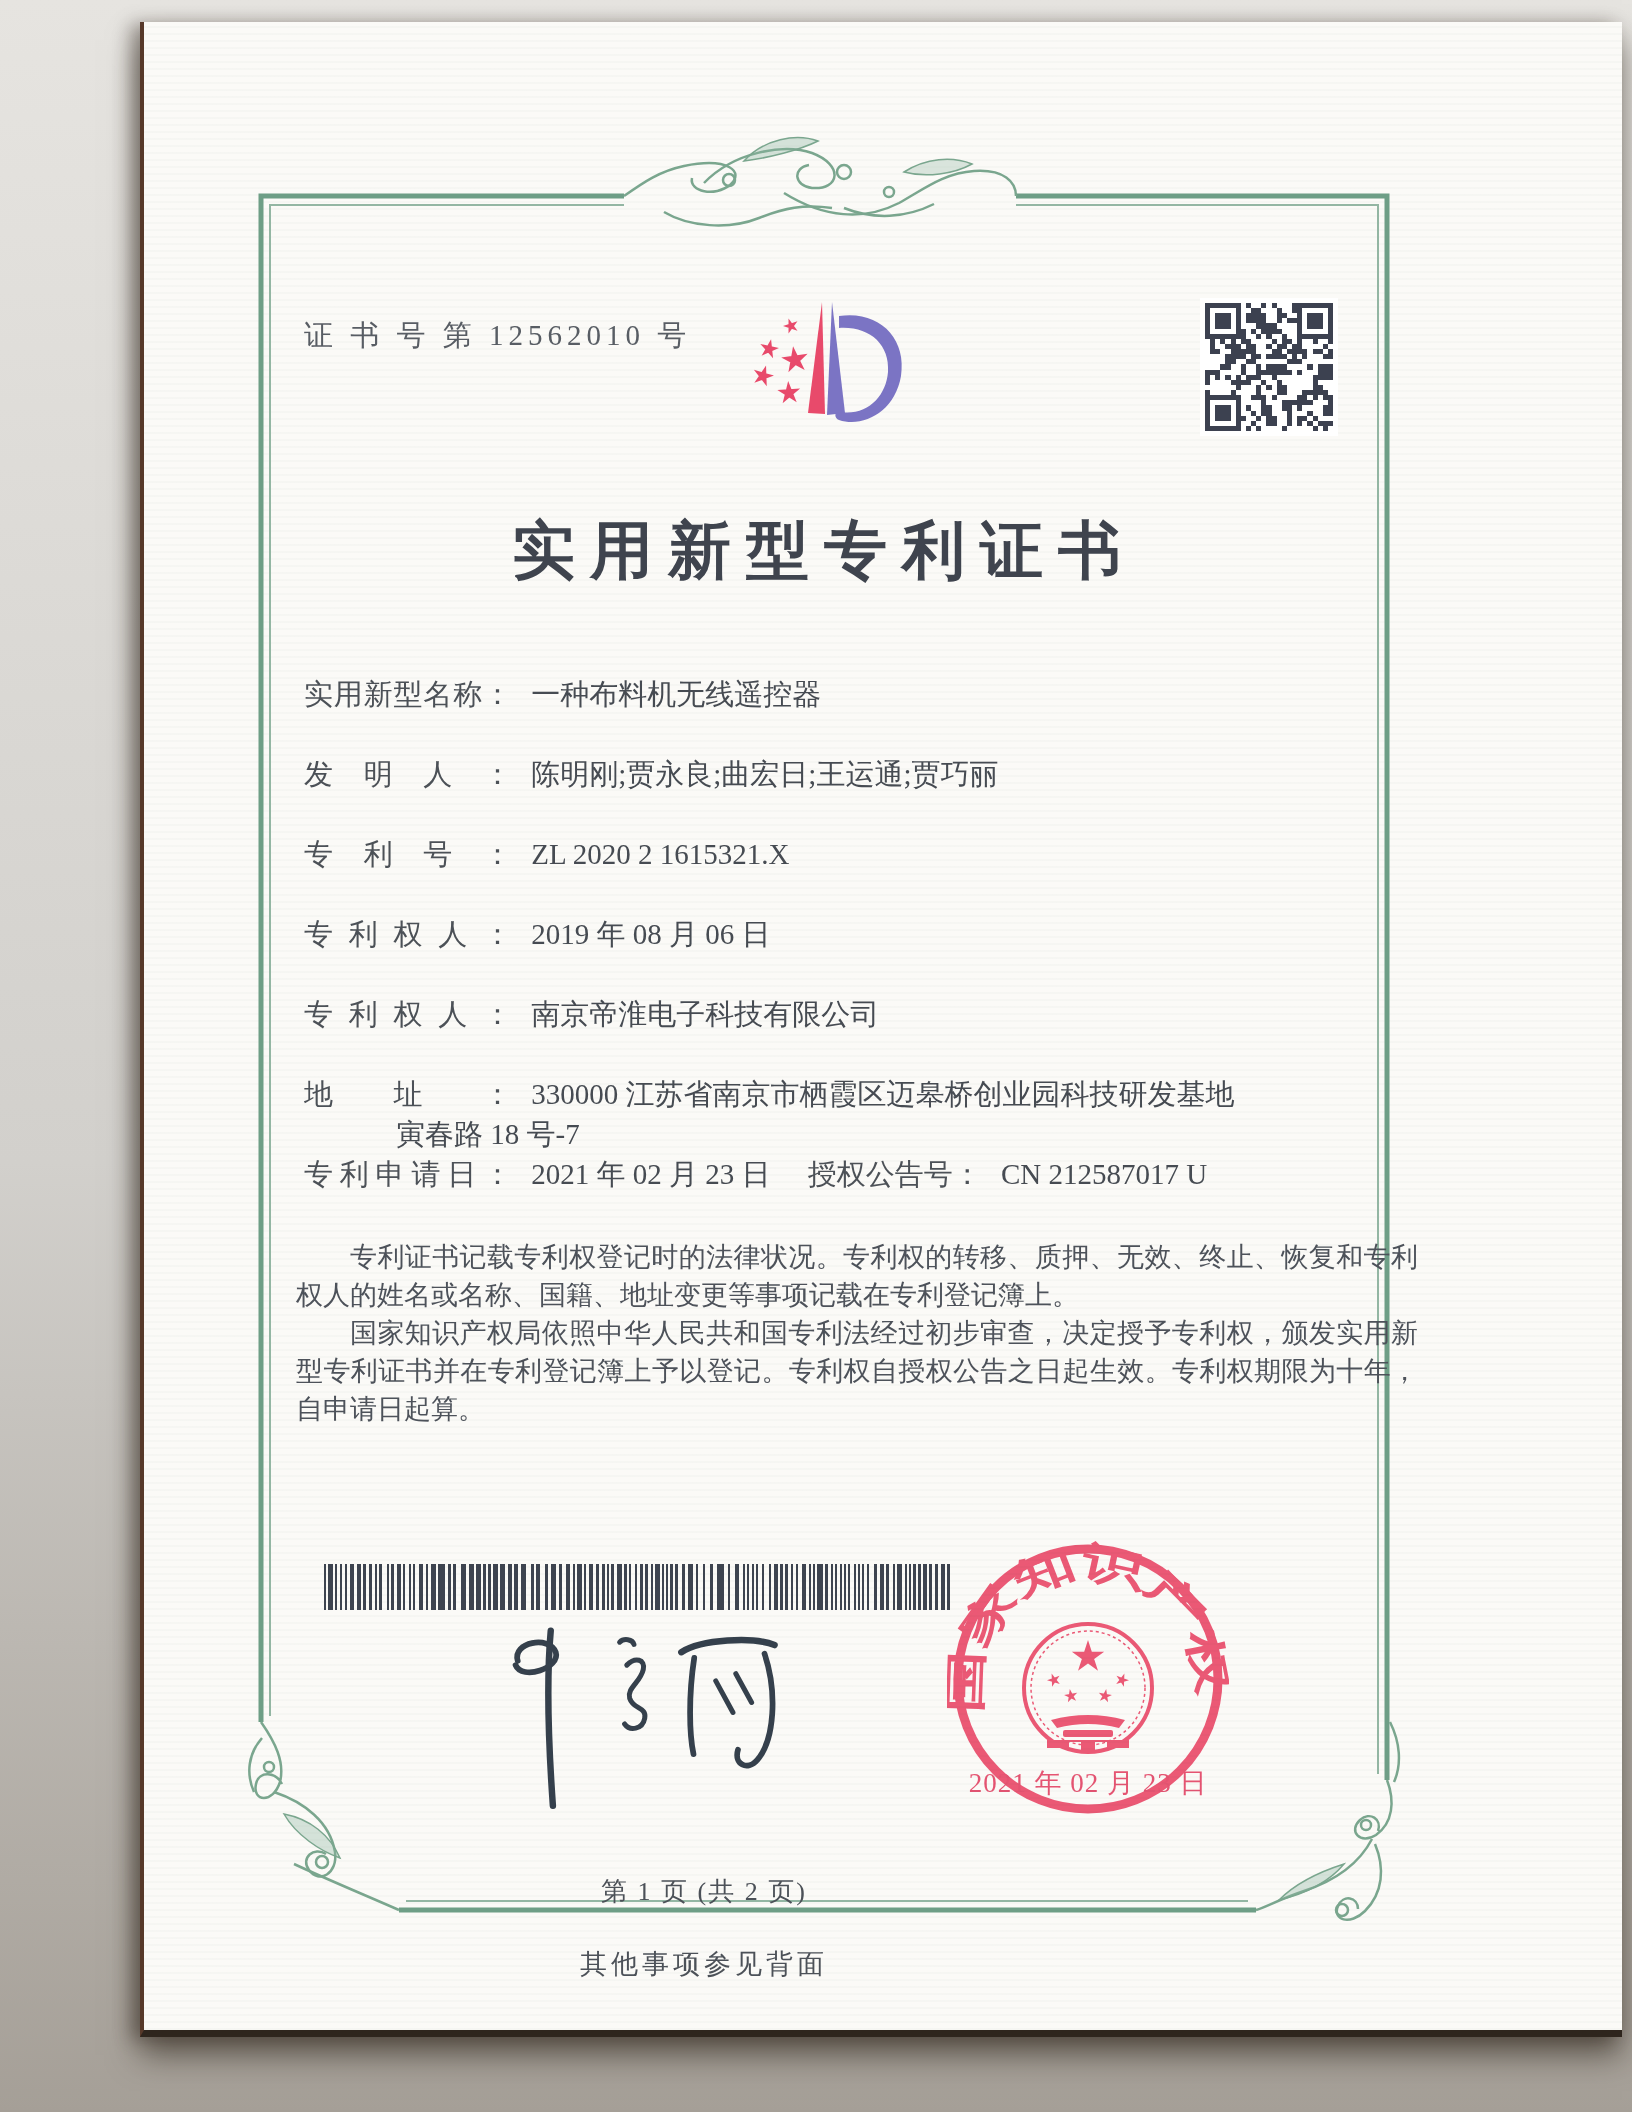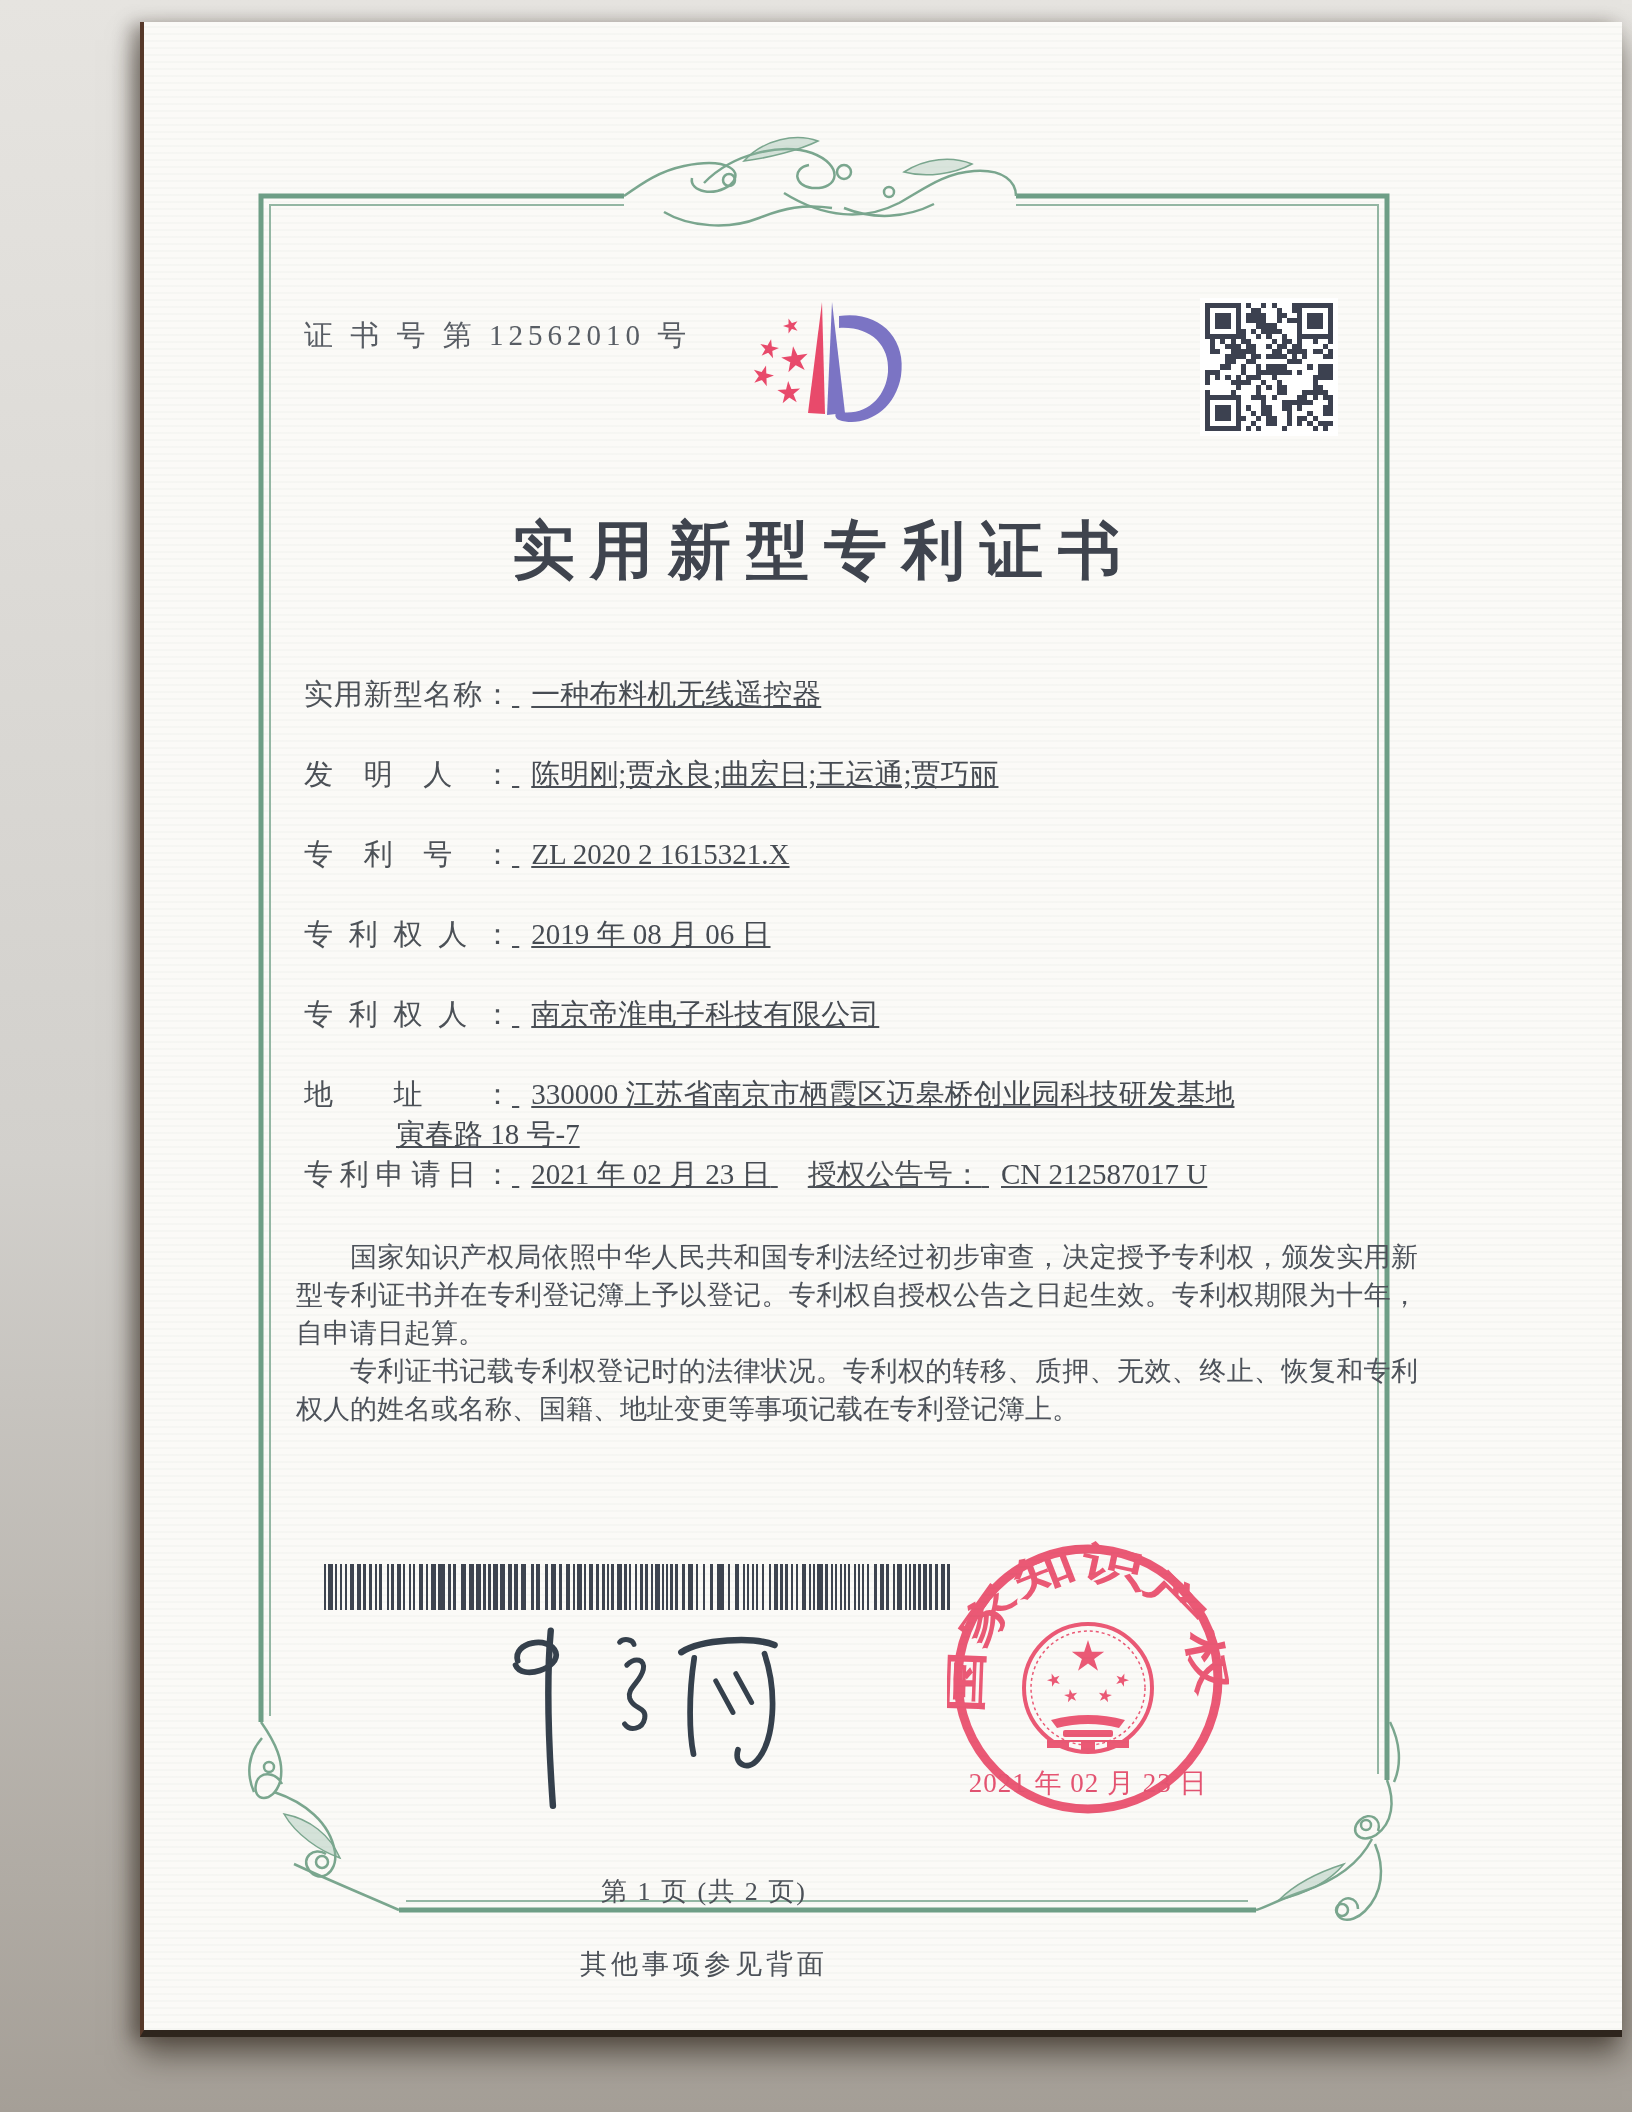--- a/index.html
+++ b/index.html
@@ -13,21 +13,21 @@
          box-shadow:-9px 2px 16px rgba(40,30,20,.35),0 18px 30px rgba(35,25,15,.55);}
   .frame-svg{position:absolute;left:0;top:0;width:1478px;height:2008px;}
   .cert-no{position:absolute;left:160px;top:294px;font-size:29px;letter-spacing:5px;color:#585d64;}
   .logo{position:absolute;left:583px;top:264px;width:200px;height:165px;}
   .qr{position:absolute;left:1056px;top:276px;width:138px;height:138px;background:#fff;
       padding:5px;box-sizing:border-box;display:grid;grid-template-columns:repeat(25,1fr);grid-template-rows:repeat(25,1fr);}
   .qr i{display:block;}
   .qr i.d{background:#3c4150;}
   .doc-title{position:absolute;left:117px;top:486px;width:1126px;text-align:center;
              font-size:63px;font-weight:700;letter-spacing:15px;color:#3f444e;}
-  .rows{position:absolute;left:160px;top:652px;width:1070px;color:#4a4f56;text-decoration:underline;}
+  .rows{position:absolute;left:160px;top:652px;width:1070px;color:#4a4f56;}
   .field-row{height:80px;font-size:29px;line-height:40px;}
   .f-label{display:inline-block;width:208px;text-align:justify;text-align-last:justify;vertical-align:top;color:#4c5157;}
   .f-value{margin-left:12px;color:#464b52;}
   .f-value2{display:block;margin-left:92px;color:#464b52;}
   .f-label2{margin-left:30px;color:#4c5157;}
   .paras{position:absolute;left:152px;top:1216px;width:1122px;}
   .paras p{margin:0;text-indent:2em;text-align:justify;font-size:27px;line-height:38px;color:#4d525a;}
   .barcode{position:absolute;left:180px;top:1542px;width:628px;height:46px;display:flex;align-items:stretch;}
   .barcode b{display:block;height:100%;}
   .barcode b.k{background:#3e4450;}
@@ -766,22 +766,22 @@
       </div>
       <div class="field-row">
         <span class="f-label">专利申请日：</span>
         <span class="f-value">2021 年 02 月 23 日</span>
         <span class="f-label2">授权公告号：</span>
         <span class="f-value">CN 212587017 U</span>
       </div>
     </div>
 
     <div class="paras">
+      <p>专利证书记载专利权登记时的法律状况。专利权的转移、质押、无效、终止、恢复和专利权人的姓名或名称、国籍、地址变更等事项记载在专利登记簿上。</p>
       <p>国家知识产权局依照中华人民共和国专利法经过初步审查，决定授予专利权，颁发实用新型专利证书并在专利登记簿上予以登记。专利权自授权公告之日起生效。专利权期限为十年，自申请日起算。</p>
-      <p>专利证书记载专利权登记时的法律状况。专利权的转移、质押、无效、终止、恢复和专利权人的姓名或名称、国籍、地址变更等事项记载在专利登记簿上。</p>
     </div>
 
     <div class="barcode">
         <b class="k" style="width:2px"></b>
         <b style="width:2px"></b>
         <b class="k" style="width:5px"></b>
         <b style="width:2px"></b>
         <b class="k" style="width:2px"></b>
         <b style="width:3px"></b>
         <b class="k" style="width:2px"></b>

